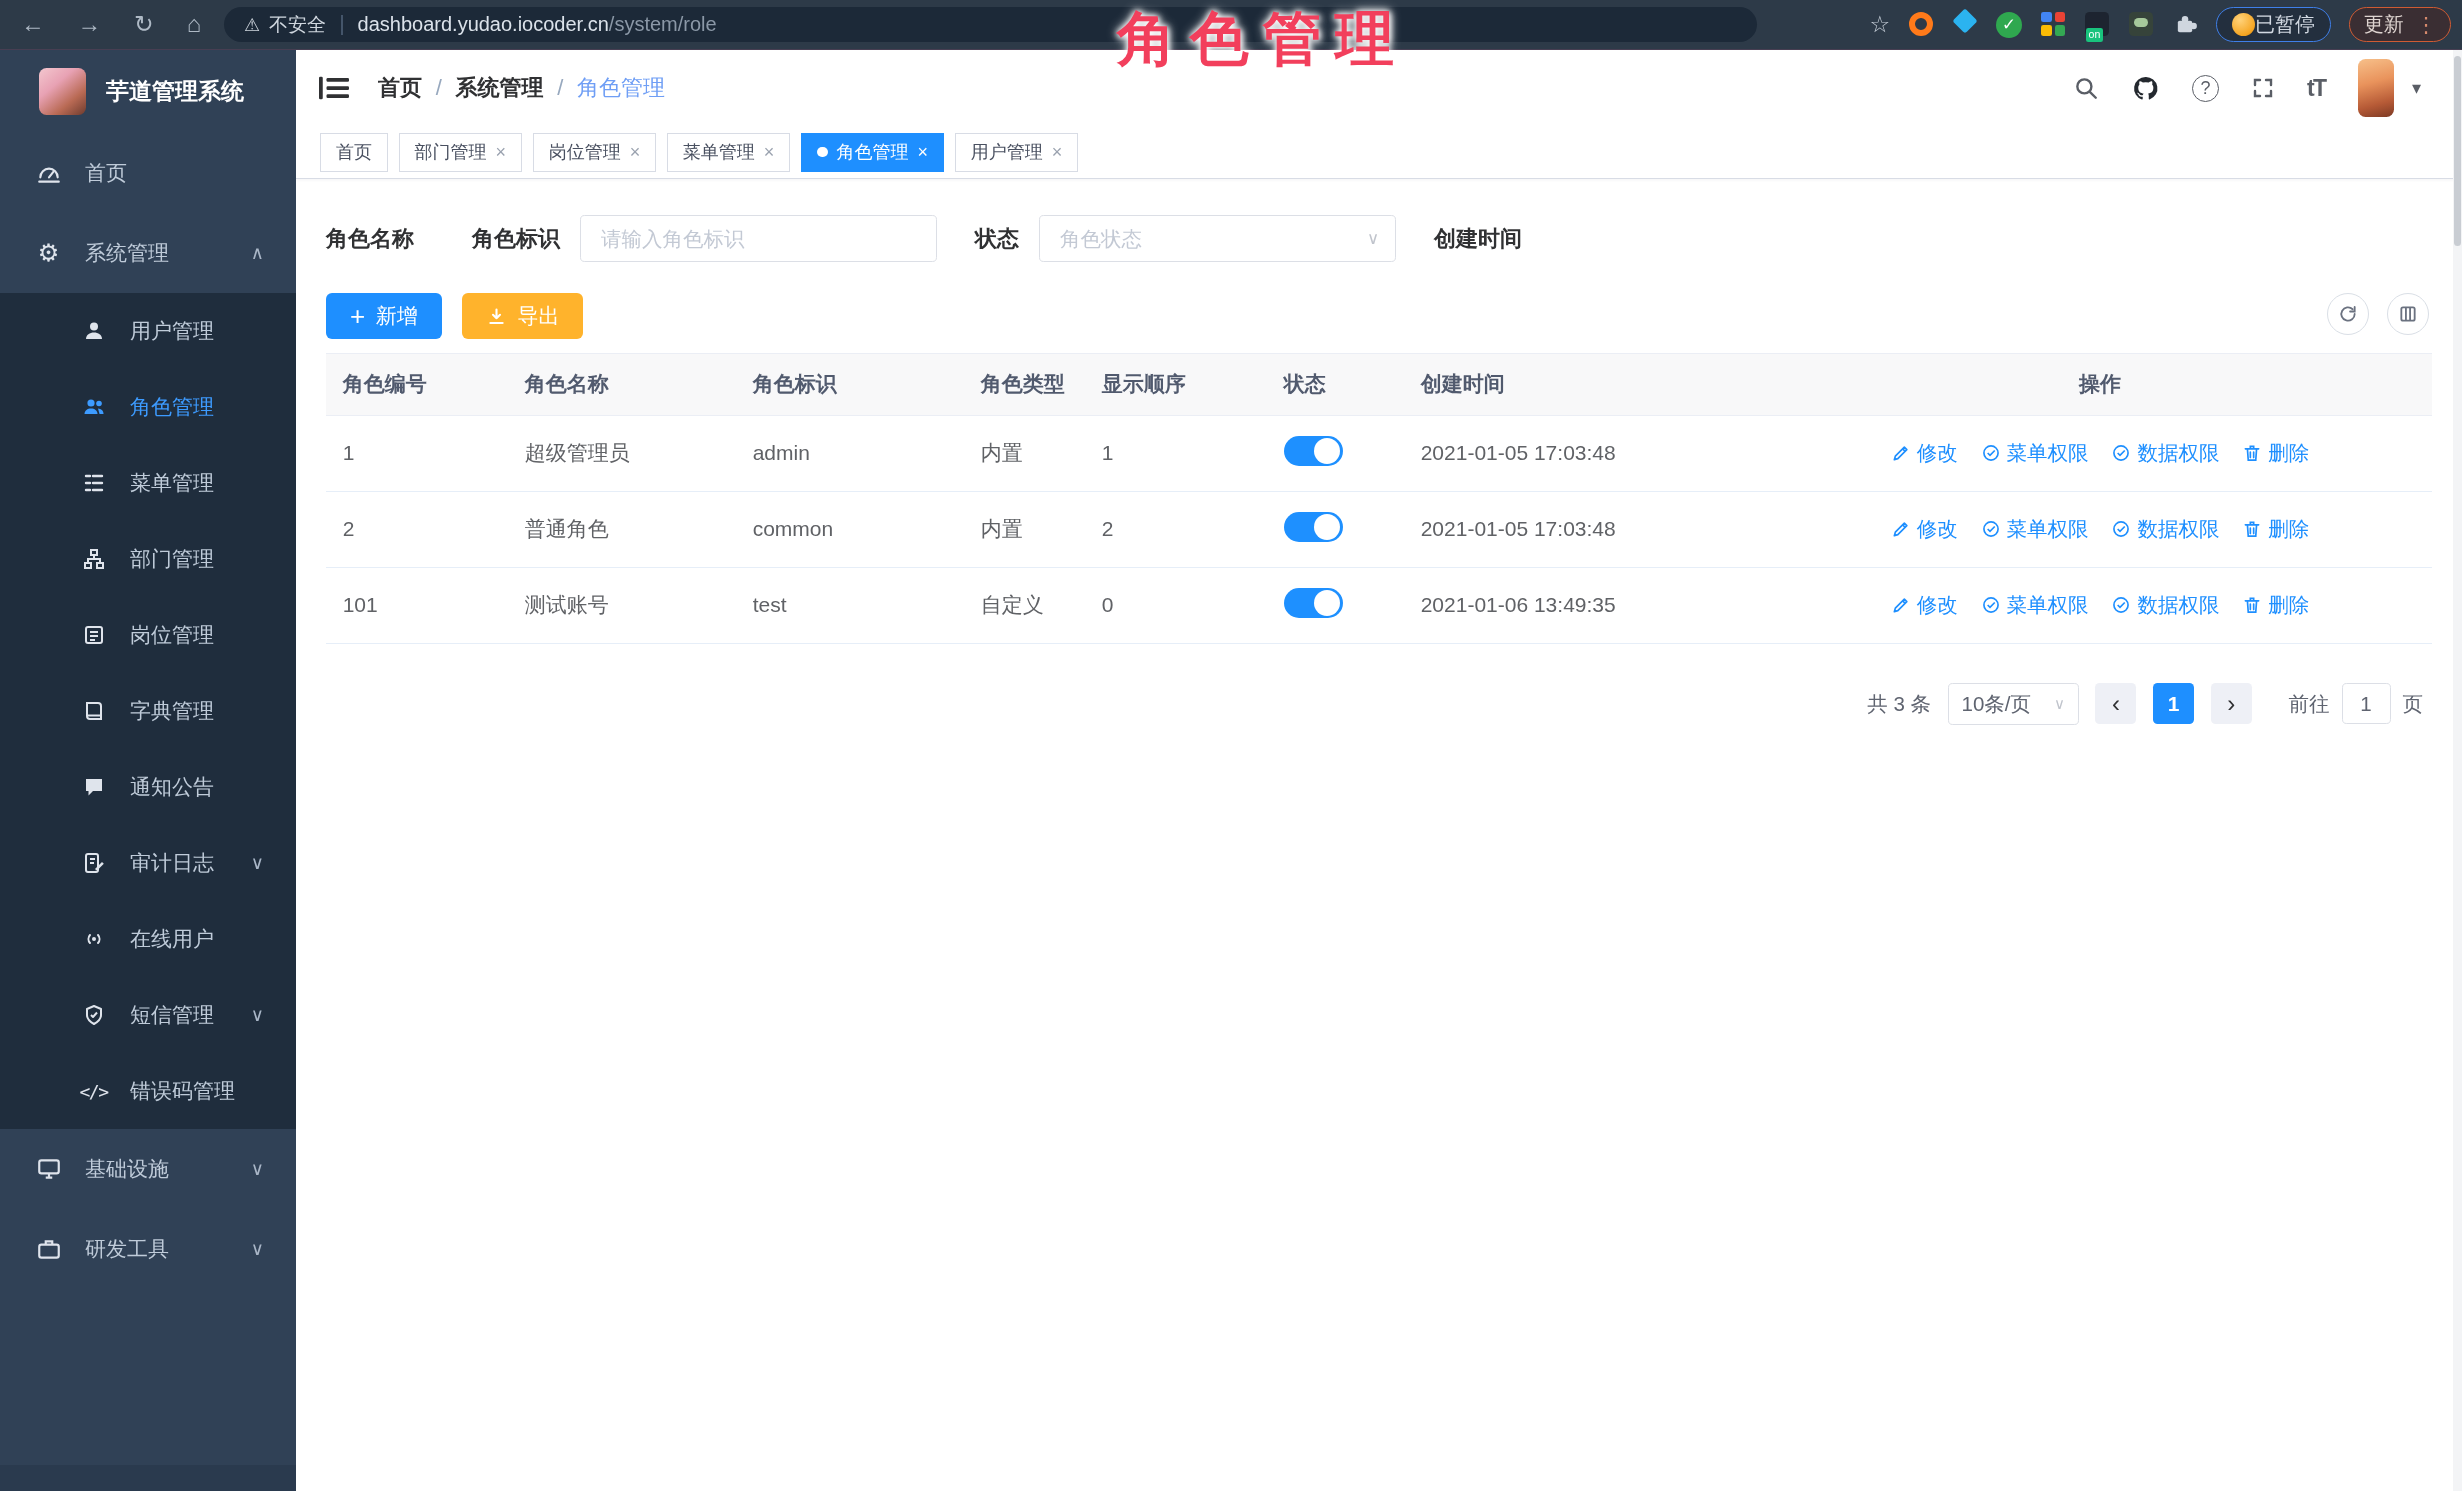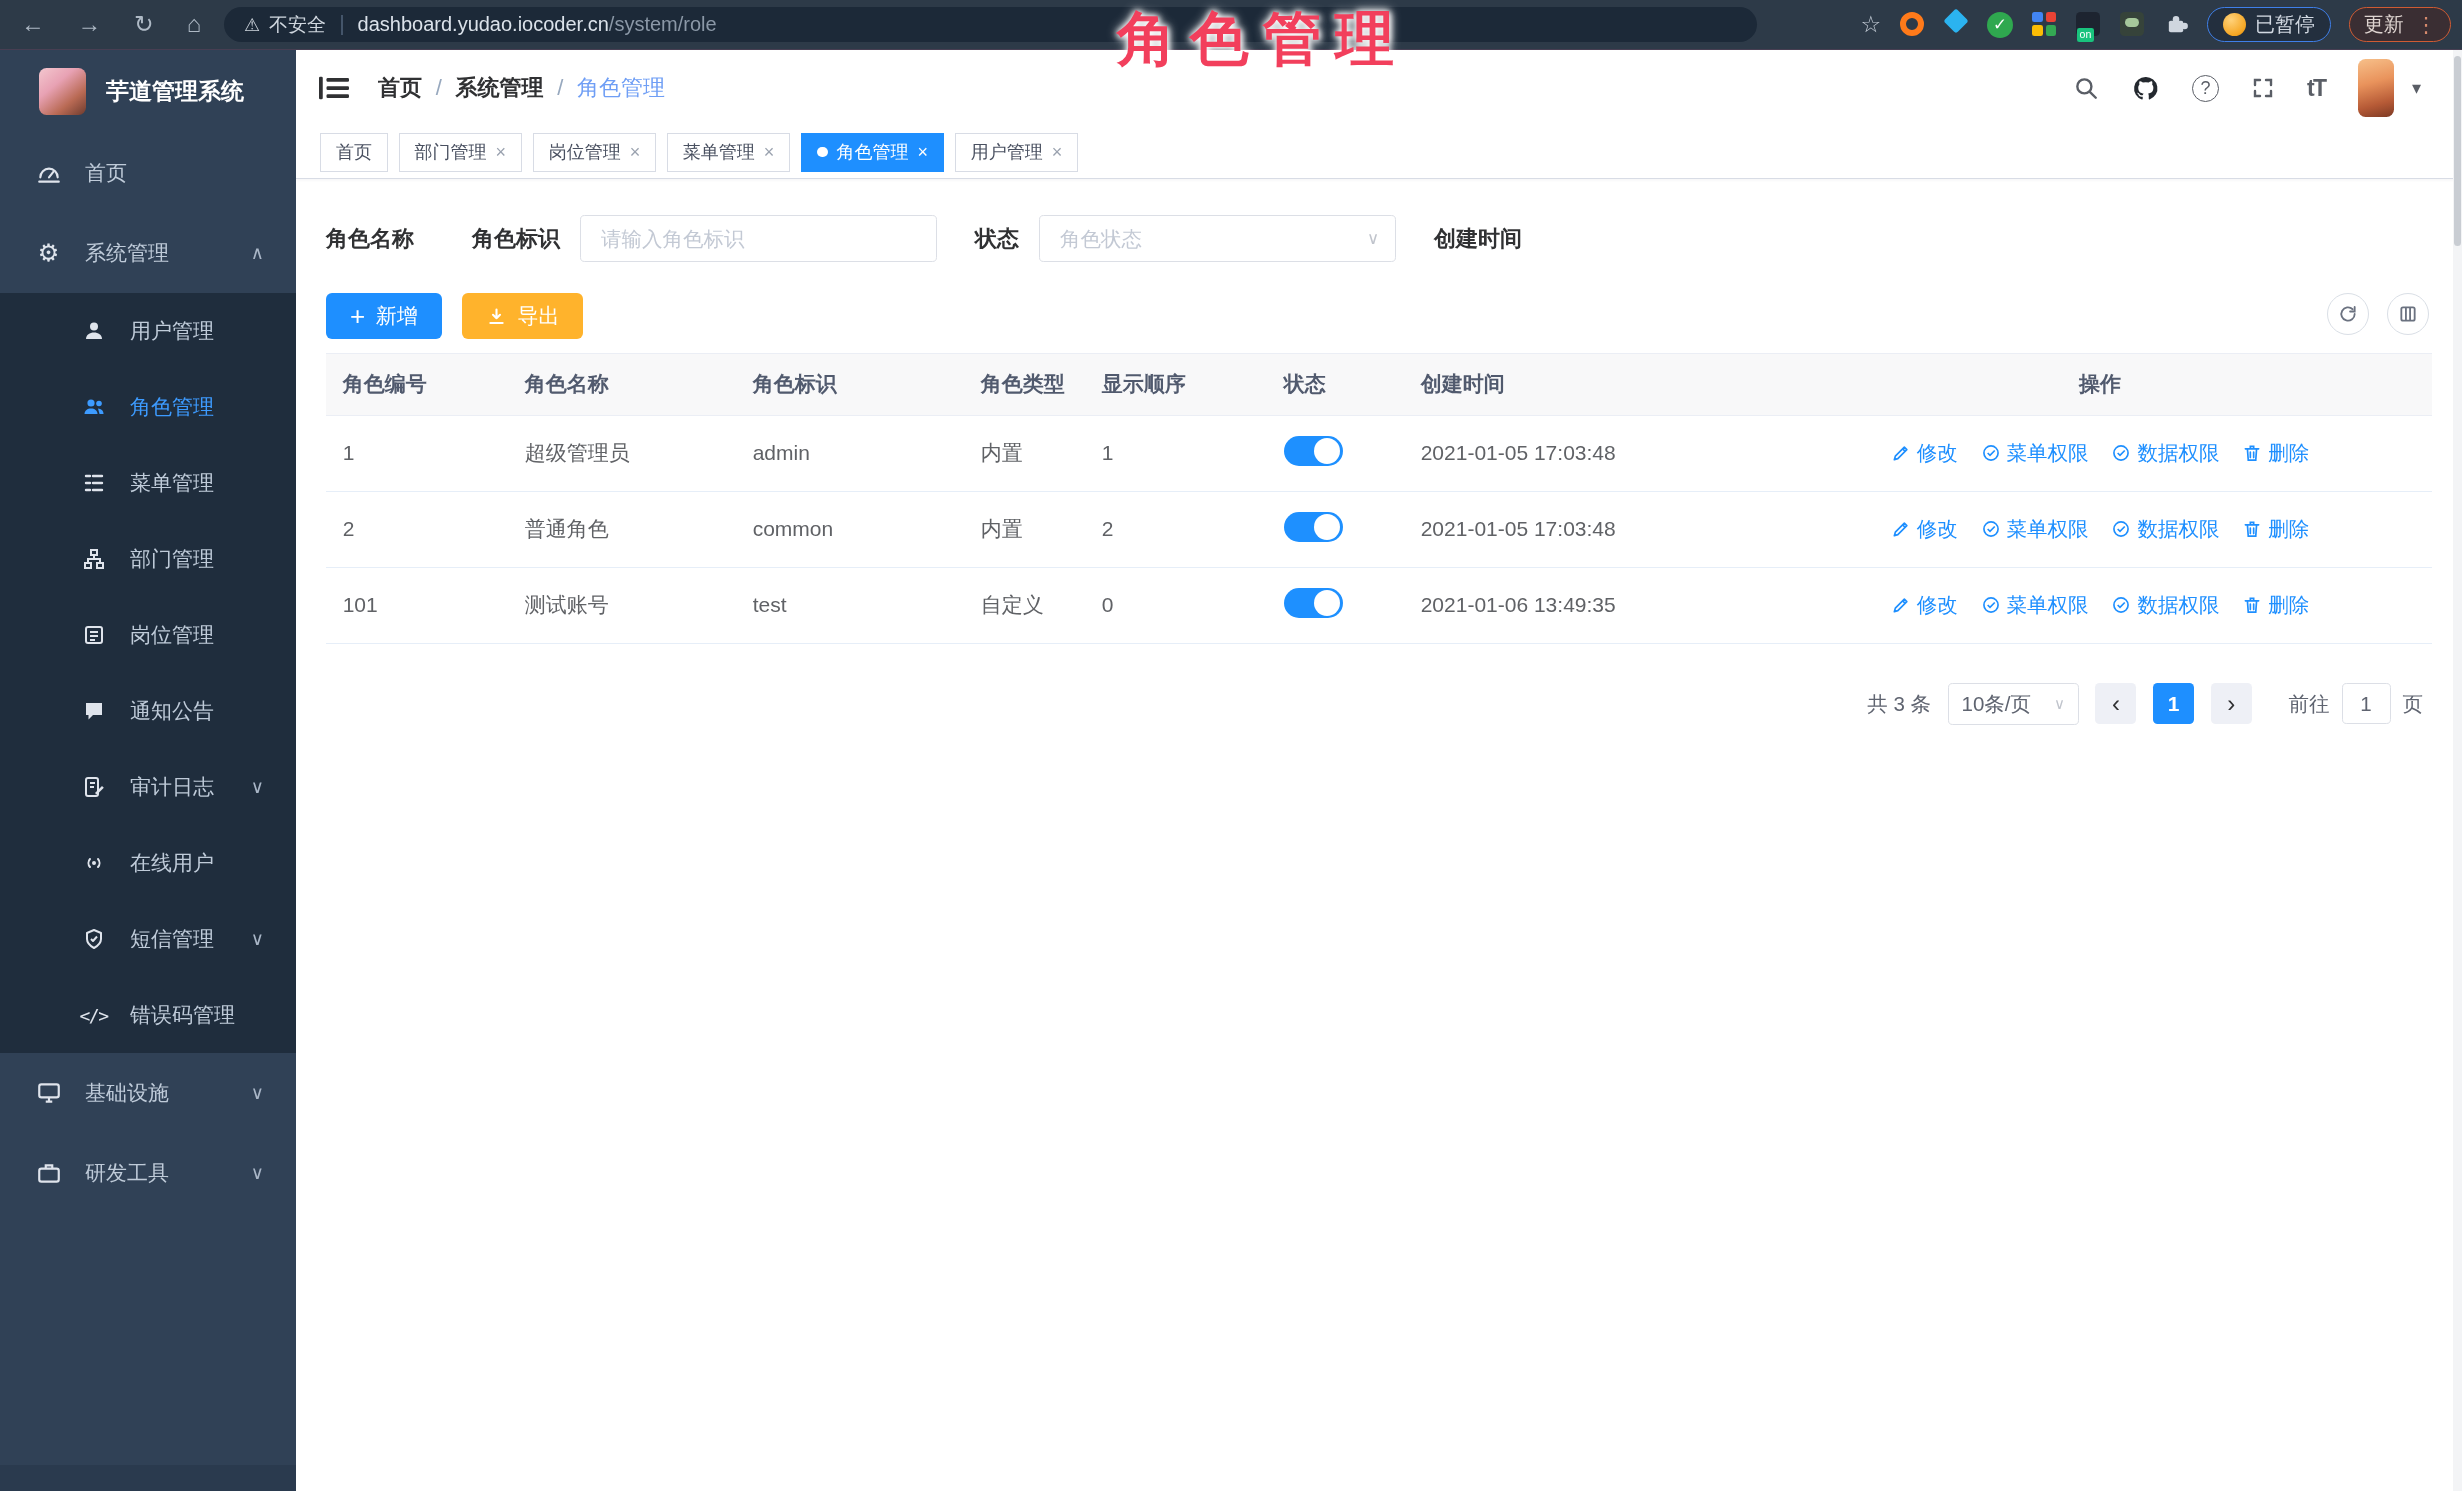--- a/index.html
+++ b/index.html
@@ -28,21 +28,21 @@
                display:flex; align-items:center; justify-content:center; }
   .ext-multi { display:grid; grid-template-columns:10.6px 10.6px; grid-gap:3px; }
   .ext-multi i { width:10.6px; height:10.6px; border-radius:2.3px; display:block; }
   .ext-darkon { width:24px; height:24px; background:#1d2430; border-radius:4.6px; }
   .on-badge { position:absolute; bottom:-4.6px; left:1.5px; background:#19c37d; color:#fff; font-size:10.6px;
               padding:0 3px; border-radius:2.3px; line-height:13.7px; }
   .ext-monkey { width:24px; height:24px; background:#36433a; border-radius:4.6px; position:relative; }
   .ext-monkey::after { content:""; position:absolute; left:5.3px; top:6.8px; width:13.7px; height:9px;
                        background:#a6c89b; border-radius:4.6px; }
   .pill { height:35px; border-radius:17.5px; display:flex; align-items:center; }
-  .paused-pill { border:1.5px solid #3f7fe8; background:#232f3e; padding:0 15px; gap:9px; }
+  .paused-pill { border:1.5px solid #3f7fe8; background:#232f3e; padding:0 15px; }
   .face { width:23px; height:23px; border-radius:50%; background:radial-gradient(circle at 35% 30%, #ffd27a, #f5a623 70%, #d98200); }
   .paused-label { color:#d2d9e2; font-size:20px; }
   .update-pill { border:1.5px solid #cf5b33; background:#3a2e33; padding:0 13.7px; gap:12px; }
   .update-label { color:#ddd3cf; font-size:20px; }
   .dots { color:#d78a6d; font-size:21px; }
 
   
   .annotation { position:absolute; left:1117px; top:0px; z-index:60; font-size:59px; font-weight:bold;
                 letter-spacing:13.7px; color:#f23f5c;
                 text-shadow:0 0 6px #fff, 0 0 12px rgba(255,255,255,.95), 1.5px 1.5px 7.6px rgba(255,255,255,.85); }
@@ -285,20 +285,29 @@
         <span>部门管理</span>
       </div>
       <div class="mi mi-sub">
         <span class="ico">
           <svg width="24" height="24" viewBox="0 0 24 24" stroke="currentColor" fill="none" stroke-width="2">
               <rect x="4" y="4" width="16" height="16" rx="2"></rect>
               <path d="M8 9h8M8 13h8M8 17h5"></path>
             </svg>
         </span>
         <span>岗位管理</span>
+      </div>
+      <div class="mi mi-sub">
+        <span class="ico">
+          <svg width="24" height="24" viewBox="0 0 24 24" stroke="currentColor" fill="none" stroke-width="2">
+              <path d="M5 4h11a3 3 0 0 1 3 3v13H8a3 3 0 0 1-3-3z"></path>
+              <path d="M5 16.5h14"></path>
+            </svg>
+        </span>
+        <span>字典管理</span>
       </div>
       <div class="mi mi-sub">
         <span class="ico">
           <svg width="24" height="24" viewBox="0 0 24 24" fill="currentColor">
               <path d="M4 4h16v12H11l-4.5 4.5V16H4z"></path>
             </svg>
         </span>
         <span>通知公告</span>
       </div>
       <div class="mi mi-sub">

